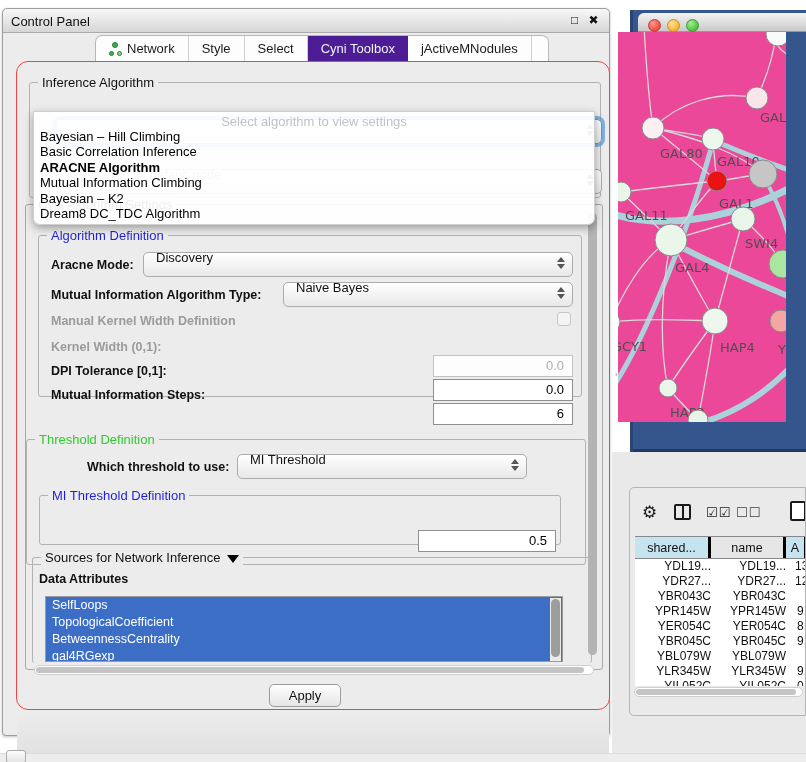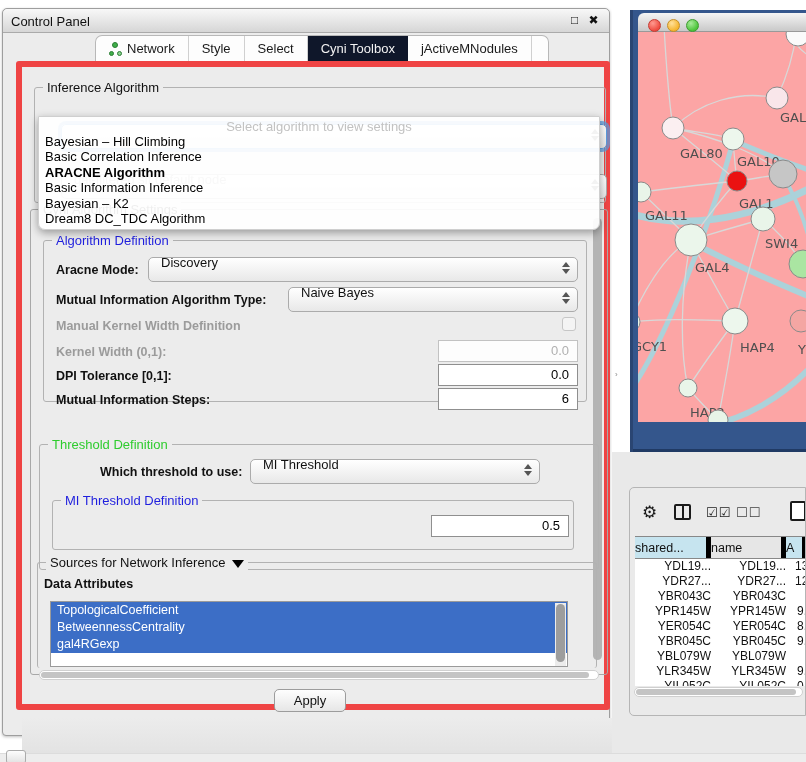--- a/index.html
+++ b/index.html
@@ -18,30 +18,30 @@
   .winbtn { top:5px; width:13px; height:13px; font-size:12px; font-weight:bold; color:#111;
     text-align:center; line-height:13px; cursor:default; }
   #cp-float { right:28px; } #cp-close { right:9px; }
 
   
   #cp-tabbar { left:92px; top:26px; width:454px; height:26px; background:#fdfdfd;
     border:1px solid #b8b8b8; border-bottom:none; border-radius:7px 7px 0 0;
     display:flex; align-items:stretch; overflow:hidden; }
   .cp-tab { display:flex; align-items:center; padding:0 13px; font-size:13px; color:#1a1a1a;
     border-right:1px solid #d0d0d0; white-space:nowrap; }
-  .cp-tab.sel { background:#0f172a; color:#f2f2f2; border-right:none; }
+  .cp-tab.sel { background:#4c1d95; color:#f2f2f2; border-right:none; }
   .net-icon { display:inline-block; width:13px; height:14px; margin-right:5px; position:relative; }
   .net-icon i { position:absolute; border-radius:50%; background:#3fae49; border:1px solid #2a7c33; }
   .net-icon i:nth-child(1){ width:6px;height:6px;left:3px;top:0; }
   .net-icon i:nth-child(2){ width:5px;height:5px;left:0;bottom:0; }
   .net-icon i:nth-child(3){ width:5px;height:5px;right:0;bottom:0; background:#8ad18f; }
 
   
   #cp-main { left:13px; top:52px; width:594px; height:649px;
-    background:#ececec; border:6px solid #ef4444; border-radius:3px; }
+    background:#ececec; border:1px solid #ef4444; border-radius:12px; }
 
   
   .group { position:absolute; border:1px solid #b2b2b2; border-radius:3px; }
   .gtitle { position:absolute; top:-8px; left:8px; background:#ececec; padding:0 4px;
     font-size:13px; color:#111; white-space:nowrap; }
   #grp-inference { left:12px; top:20px; width:572px; height:116px; }
   .combo { position:absolute; height:25px; border:1px solid #ababab; border-radius:5px;
     background:linear-gradient(#ffffff,#e8e8e8); font-size:13px; color:#111;
     display:flex; align-items:center; padding:0 26px 14px 12px; }
   .combo .arrows { position:absolute; right:7px; top:4px; display:flex; flex-direction:column; gap:2px; }
@@ -62,30 +62,30 @@
 
   
   #grp-cyni { left:8px; top:142px; width:578px; height:466px; border-color:#a8a8a8; }
   #cyni-scroll { position:absolute; right:4px; top:6px; width:11px; height:450px;
     background:#ececec; border-radius:6px; }
   #cyni-scroll .thumb { position:absolute; left:1px; top:2px; width:9px; height:442px;
     background:#b4b4b4; border-radius:5px; }
 
   #grp-algdef { left:12px; top:30px; width:544px; height:162px; }
   #grp-algdef .gtitle, #grp-mithr .gtitle { color:#1f1fde; }
-  #grp-thr { left:8px; top:234px; width:560px; height:126px; }
+  #grp-thr { left:0; top:234px; width:560px; height:126px; }
   #grp-thr > .gtitle { color:#2ecc2e; }
   #grp-mithr { left:12px; top:55px; width:522px; height:50px; }
   #grp-src { left:6px; top:352px; width:560px; height:106px; border-bottom:none;text-decoration:underline; }
 
   .lbl { position:absolute; font-size:12.5px; color:#111; white-space:nowrap; }
   .lbl.b { font-weight:bold; }
   .lbl.dis { color:#9b9b9b; font-weight:bold; }
   .numfield { position:absolute; height:22px; background:#fff; border:1px solid #8f8f8f;
-    font-size:13px; color:#000; text-align:right; padding:2px 8px 0 4px; }
+    font-size:13px; color:#000; text-align:right; padding:2px 8px 0 4px;margin-top:20px; }
   .numfield.dis { border-color:#c2c2c2; color:#b0b0b0; background:#fdfdfd; }
   .chk { position:absolute; width:14px; height:14px; border:1px solid #c6c6c6; border-radius:3px;
     background:#f4f4f4; }
   .tri-r { display:inline-block; width:0; height:0; border-top:6px solid transparent;
     border-bottom:6px solid transparent; border-left:9px solid #000; margin-left:8px;
     vertical-align:middle; }
   .tri-d { display:inline-block; width:0; height:0; border-left:6px solid transparent;
     border-right:6px solid transparent; border-top:8px solid #000; margin-left:6px;
     vertical-align:middle; }
 
@@ -115,39 +115,39 @@
 
   #net-frame { left:630px; top:10px; width:176px; height:442px; background:#34568c;
     border-left:3px solid #2a4572; box-shadow:inset 0 -3px 0 #203a64; }
   #net-titlebar { left:638px; top:13px; width:168px; height:19px;
     background:linear-gradient(#f4f4f4,#c9c9c9); border-radius:6px 0 0 0;
     border-bottom:1px solid #999; }
   .light { top:6px; width:13px; height:13px; border-radius:50%; }
   #light-red   { left:10px; background:radial-gradient(circle at 35% 30%,#ff9a90,#ee4b40 70%); border:1px solid #c43b33;}
   #light-yellow{ left:29px; background:radial-gradient(circle at 35% 30%,#ffe09a,#f5b52e 70%); border:1px solid #c58f26;}
   #light-green { left:48px; background:radial-gradient(circle at 35% 30%,#a8eb9a,#4cc43a 70%); border:1px solid #3d9a30;}
-  #net-canvas { left:638px; top:32px; width:168px; height:390px; background:#fca5a5; overflow:hidden; }
+  #net-canvas { left:618px; top:32px; width:168px; height:390px; background:#ec4899; overflow:hidden; }
 
   #tablepanel-bar { left:618px; top:452px; width:188px; height:34px; background:#e9e9e9; }
   #table-panel { left:629px; top:487px; width:177px; height:229px; background:#eaeaea;
     border:1px solid #b5b5b5; border-radius:5px 0 0 5px; overflow:hidden; }
   #tp-toolbar { position:absolute; left:0; top:0; width:100%; height:48px; }
   .tp-ico { position:absolute; top:14px; font-size:17px; color:#1a1a1a; }
   #ico-gear { left:12px; }
   #ico-cols { left:44px; top:16px; width:17px; height:16px; border:2px solid #1a1a1a; border-radius:2px; }
   #ico-cols i { position:absolute; left:6px; top:0; width:2px; height:12px; background:#1a1a1a; }
   #ico-checked { left:76px; top:17px; font-size:13px; letter-spacing:1px; color:#1a1a1a; }
   #ico-unchecked { left:106px; top:17px; font-size:13px; letter-spacing:1px; color:#444; }
   #ico-file { left:160px; top:13px; width:16px; height:20px; border:2px solid #1a1a1a;
     border-radius:2px; background:#fff; }
   #tp-table { position:absolute; left:5px; top:48px; width:172px; height:150px;
     border-top:1px solid #888; overflow:hidden; background:#fff; }
   .tp-hrow { display:flex; height:22px; border-bottom:1px solid #888; }
-  .tp-hcell { font-size:12.5px; color:#111; padding-top:4px;
-    border-right:5px solid #000000; overflow:hidden; white-space:nowrap; }
+  .tp-hcell { font-size:12.5px; color:#111; text-align:center; padding-top:4px;
+    border-right:3px solid #000000; overflow:hidden; white-space:nowrap; }
   .tp-hcell.selcol { background:#c6e4ef; }
   .tp-hcell.plain { background:#e6e6e6; }
   .tp-row { display:flex; height:15px;text-align:right; }
   .tp-cell { font-size:12px; color:#111; padding:0 0 0 9px; overflow:hidden; white-space:nowrap; }
   #tp-hscroll { position:absolute; left:4px; top:199px; width:169px; height:10px;
     background:#fff; border:1px solid #cfcfcf; border-radius:5px; }
   #tp-hscroll .thumb { position:absolute; left:1px; top:1px; width:160px; height:6px;
     background:#c4c4c4; border-radius:4px; }
 
   #bottom-strip { left:0; top:753px; width:806px; height:9px; background:#ededed;
@@ -196,21 +196,21 @@
           </span>
       </div>
     </div>
 
     <div id="alg-popup" class="abs">
       <div class="ph">Select algorithm to view settings</div>
       <div id="alg-popup-items">
           <div class="item">Bayesian – Hill Climbing</div>
           <div class="item">Basic Correlation Inference</div>
           <div class="item bold">ARACNE Algorithm</div>
-          <div class="item">Basic Information Inference</div>
+          <div class="item">Mutual Information Climbing</div>
           <div class="item">Bayesian – K2</div>
           <div class="item">Dream8 DC_TDC Algorithm</div>
         </div>
     </div>
 
     <div id="grp-cyni" class="group">
       <span class="gtitle">Cyni Algorithm Settings</span>
       <div id="cyni-scroll">
           <div class="thumb"></div>
         </div>
@@ -268,20 +268,21 @@
         </div>
       </div>
 
       <div id="grp-src" class="group">
         <span class="gtitle">
           <span>Sources for Network Inference</span><i class="tri-d"></i>
         </span>
         <span class="lbl b" style="left:6px; top:14px;">Data Attributes</span>
         <div id="src-list">
           <div id="src-items">
+              <div class="src-item">SelfLoops</div>
               <div class="src-item">TopologicalCoefficient</div>
               <div class="src-item">BetweennessCentrality</div>
               <div class="src-item">gal4RGexp</div>
             </div>
           <div id="src-vscroll">
               <div class="thumb"></div>
             </div>
         </div>
       </div>
 

